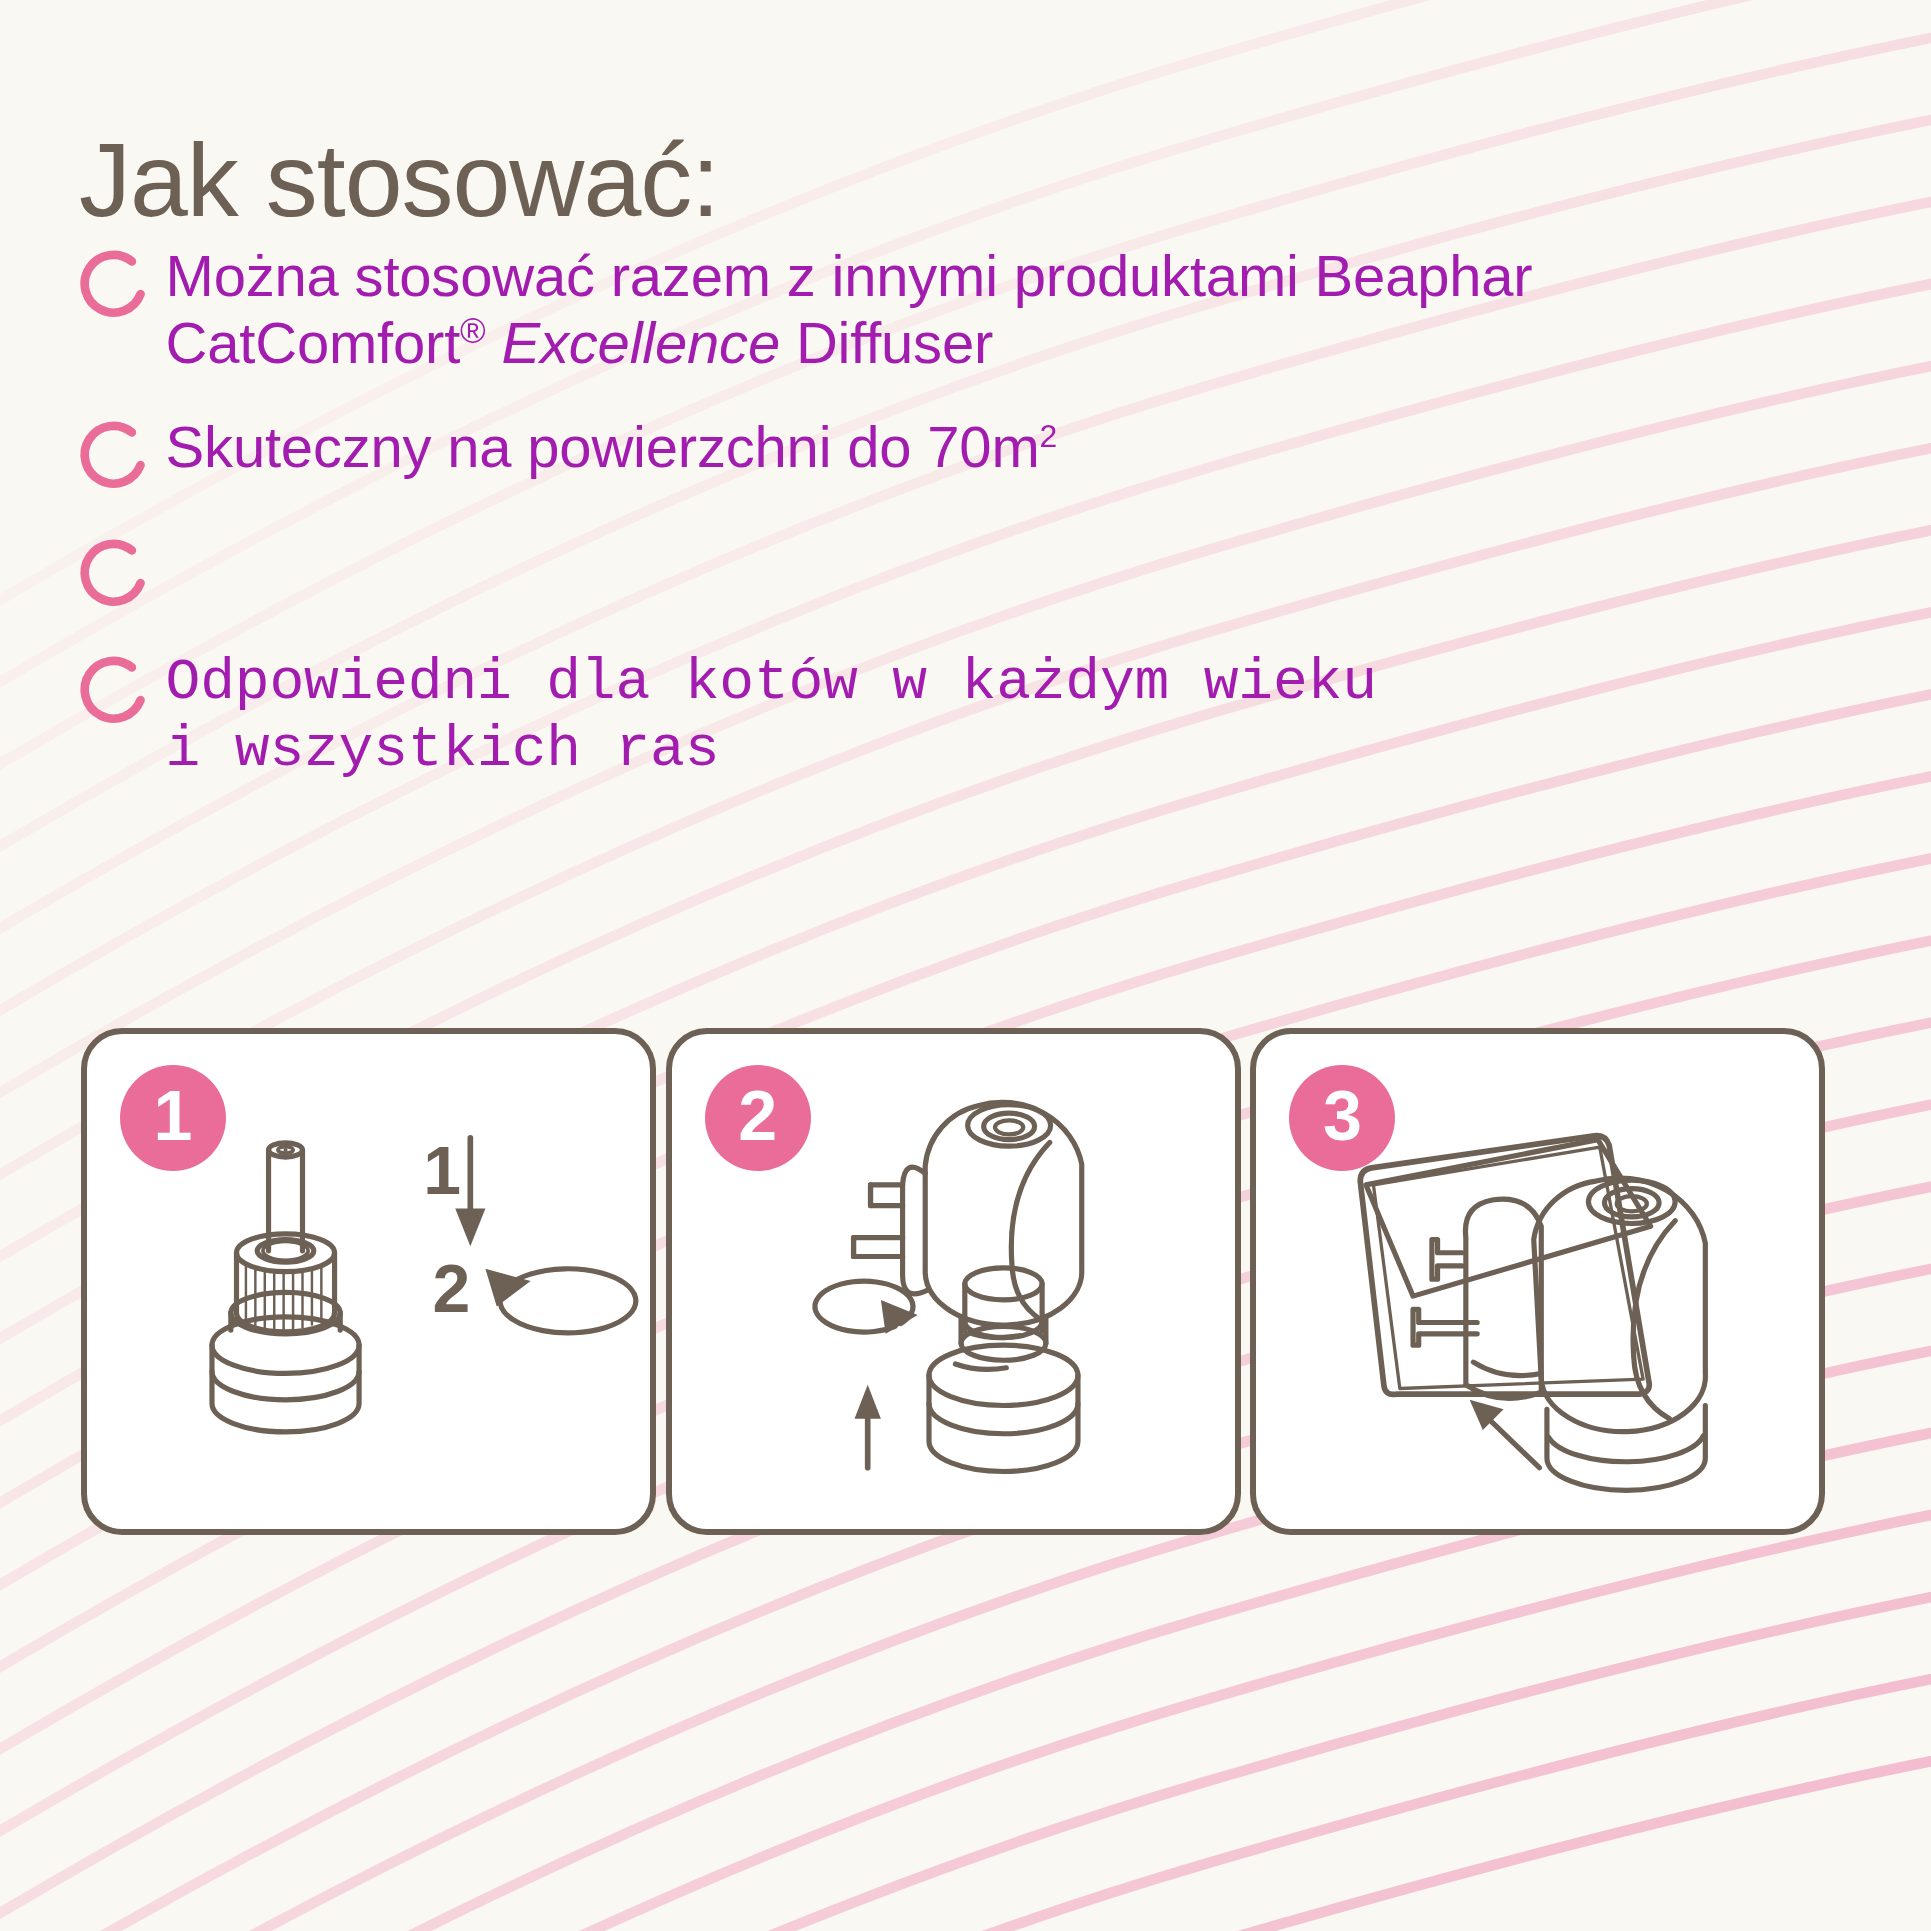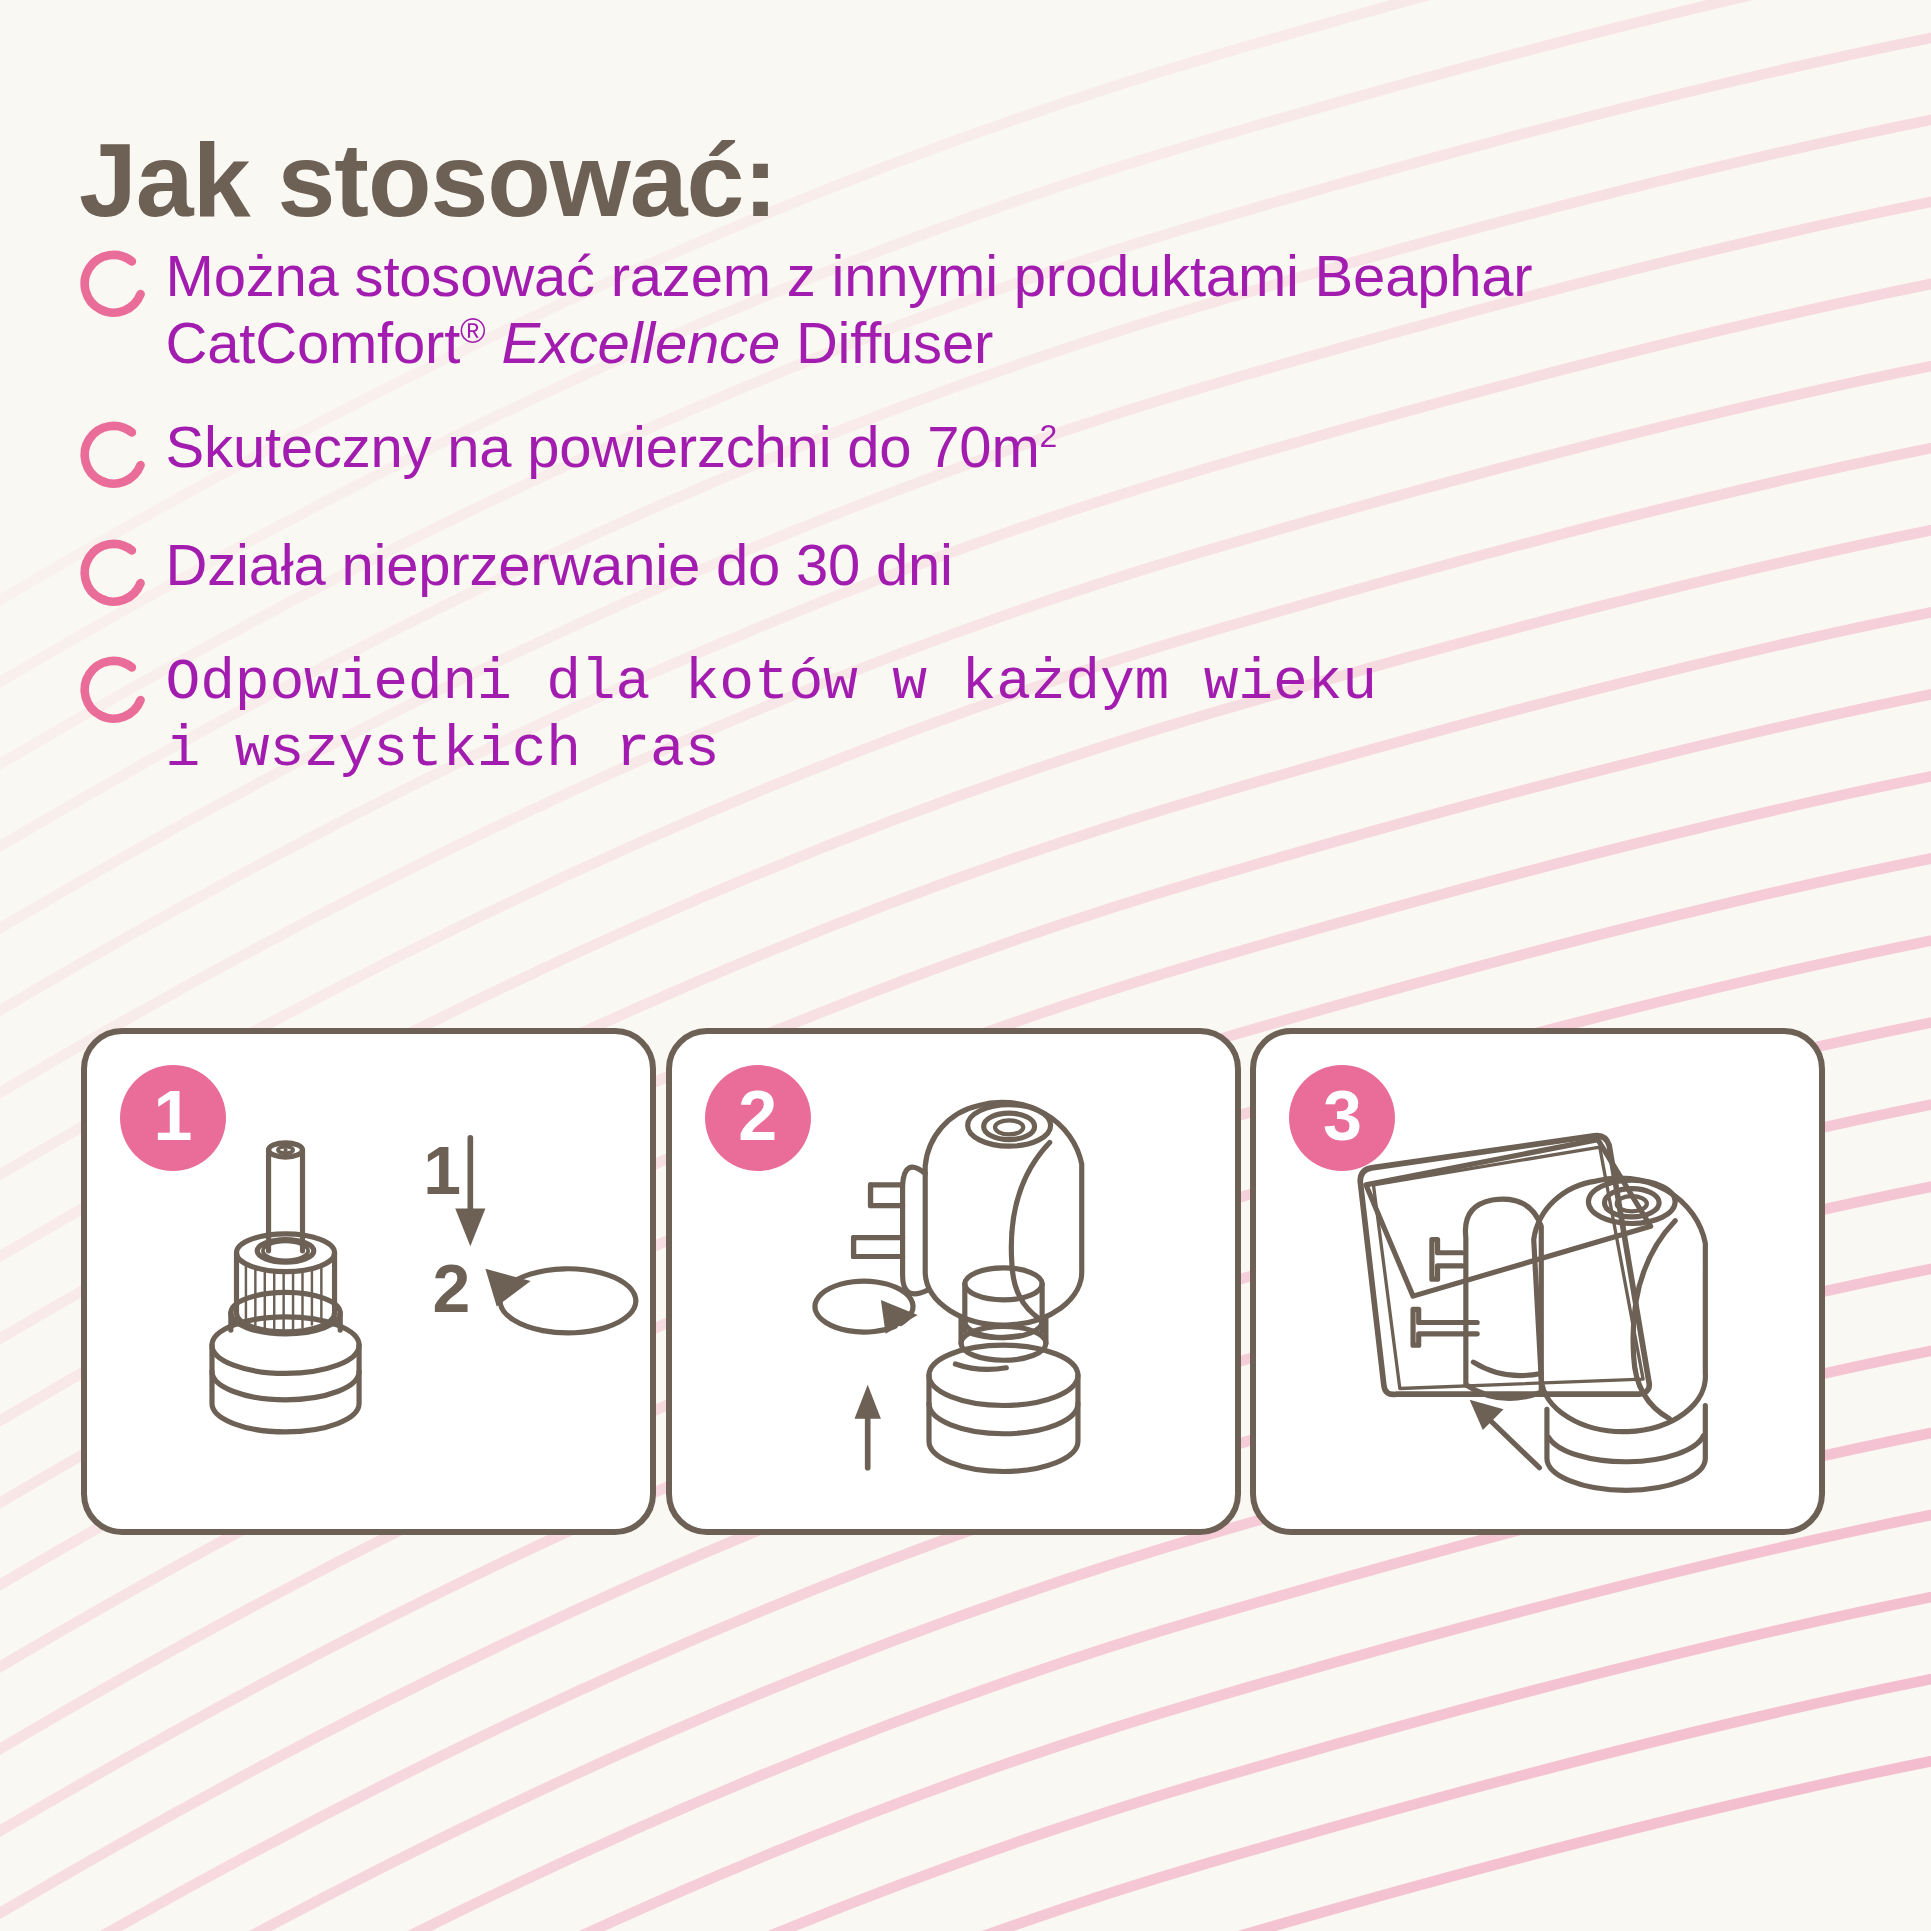--- a/index.html
+++ b/index.html
@@ -9,21 +9,21 @@
     font-family:"Liberation Sans", sans-serif;
     overflow:hidden;
   }
   .stage{position:relative;width:1931px;height:1931px;overflow:hidden;}
   .bg-waves{position:absolute;inset:0;width:1931px;height:1931px;pointer-events:none;}
   .content{position:relative;z-index:2;}
 
   
   .page-title{
     position:absolute;left:79px;top:56px;
-    font-size:104px;font-weight:700;
+    font-size:104px;font-weight:400;
     color:#6d6055;letter-spacing:-1px;
     line-height:1.05;white-space:nowrap;
   }
 
   
   .bullets{position:absolute;left:77px;top:238px;width:1738px;}
   .bullet-row{display:flex;align-items:flex-start;margin-bottom:33px;}
   .bullet-row:last-child{margin-bottom:0;font-family:Liberation Mono, monospace;}
   .bullet-mark{
     flex:0 0 auto;width:77px;height:77px;margin-right:11.6px;margin-top:7.7px;
@@ -132,21 +132,20 @@
         </span>
         <span class="bullet-text"><span>Skuteczny na powierzchni do 70m</span><sup>2</sup></span>
       </div>
 
       <div class="bullet-row">
         <span class="bullet-mark">
           <svg viewBox="0 0 80 80" width="77" height="77" aria-hidden="true">
             <path d="M57 16 A30 30 0 1 0 66 50" fill="none" stroke="#ea6d99" stroke-width="9" stroke-linecap="round"></path>
           </svg>
         </span>
-        <span class="bullet-text">Działa nieprzerwanie do 30 dni</span>
       </div>
 
       <div class="bullet-row">
         <span class="bullet-mark">
           <svg viewBox="0 0 80 80" width="77" height="77" aria-hidden="true">
             <path d="M57 16 A30 30 0 1 0 66 50" fill="none" stroke="#ea6d99" stroke-width="9" stroke-linecap="round"></path>
           </svg>
         </span>
         <span class="bullet-text" style="max-width:1226px;display:inline-block;">Odpowiedni dla kotów w każdym wieku i wszystkich ras</span>
       </div>

